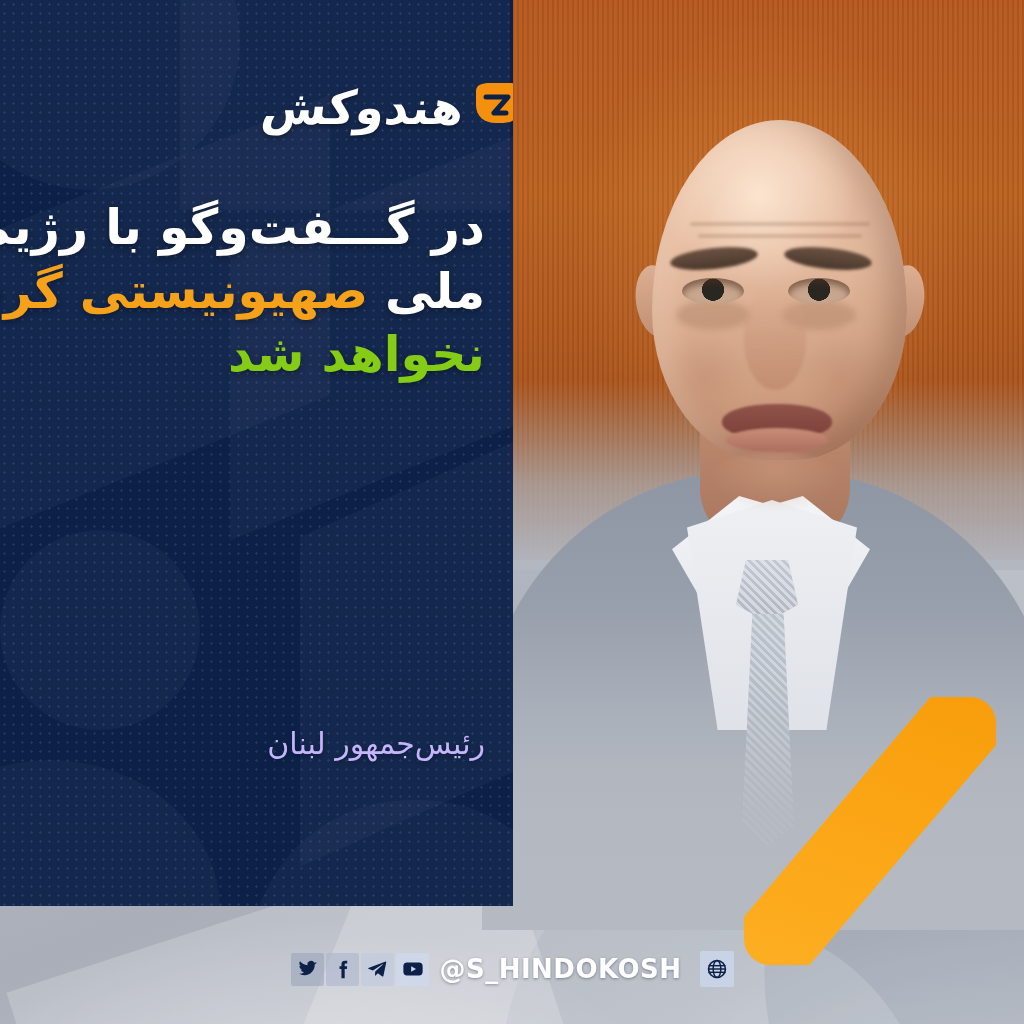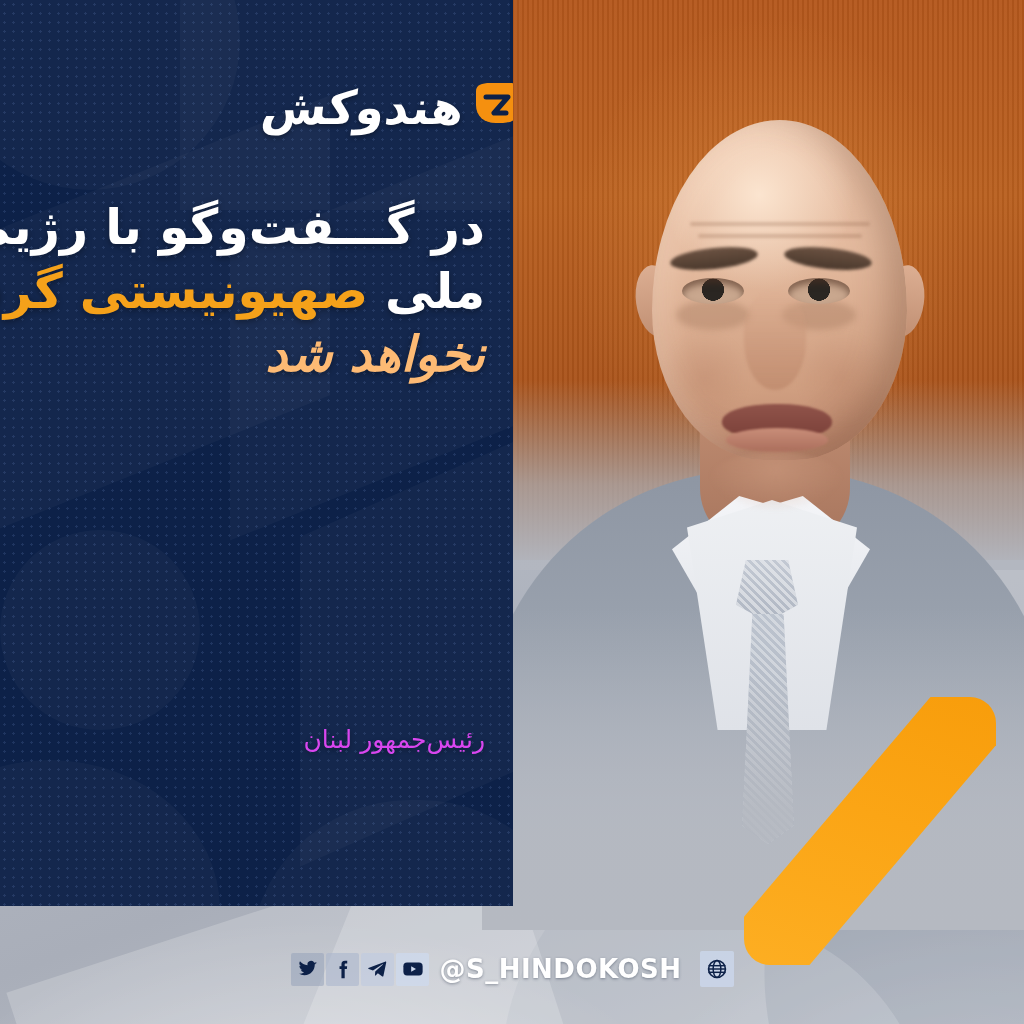--- a/index.html
+++ b/index.html
@@ -190,32 +190,32 @@
     position:absolute;right:28px;top:196px;width:462px;
     text-align:right;direction:rtl;
   }
   .hl{
     font-size:49px;font-weight:bold;line-height:1.30;
     letter-spacing:-.5px;
     text-shadow:0 2px 6px rgba(0,0,0,.35);
     white-space:nowrap;
   }
   .hl.w{color:#ffffff;}
-  .hl.o{color:#fdba74;font-style:italic;}
+  .hl.o{color:#84cc16;}
   .hl .w-seg{color:#ffffff;}
   .hl .o-seg{color:#f5a11a;}
 
   
   #attrib{
     position:absolute;right:28px;top:722px;width:462px;
     text-align:right;direction:rtl;
   }
   .att-name{font-size:28px;font-weight:bold;color:#ffffff;line-height:1.45;
             text-shadow:0 2px 5px rgba(0,0,0,.35);}
-  .att-role{font-size:25px;color:#d946ef;line-height:1.45;
+  .att-role{font-size:30px;color:#c4b5fd;line-height:1.45;
             text-shadow:0 2px 5px rgba(0,0,0,.3);}
 
   
   #slash{
     position:absolute;left:744px;top:697px;width:252px;height:268px;
     background:linear-gradient(200deg,#f89d0b 0%,#fba515 45%,#fdae22 100%);
     clip-path:polygon(74% 0%, 100% 0%, 100% 18%, 26% 100%, 0% 100%, 0% 82%);
     border-radius:26px;
   }
 

